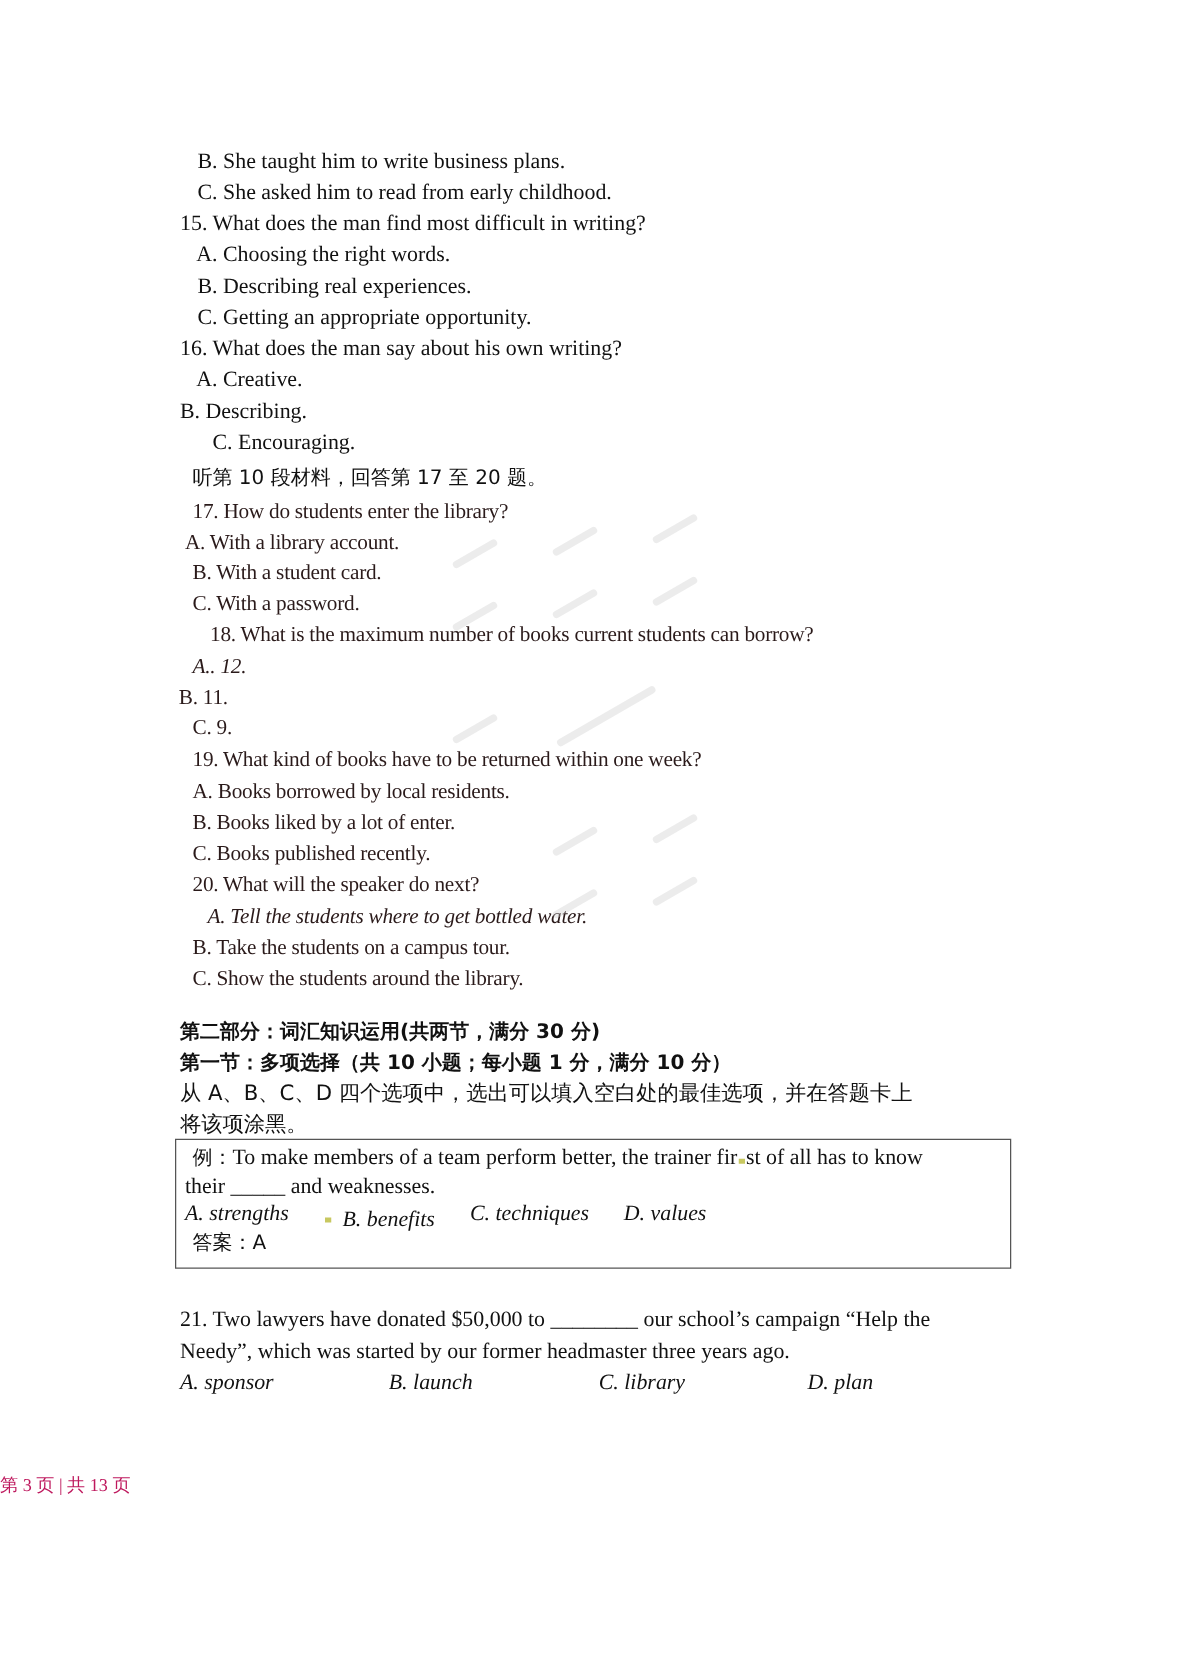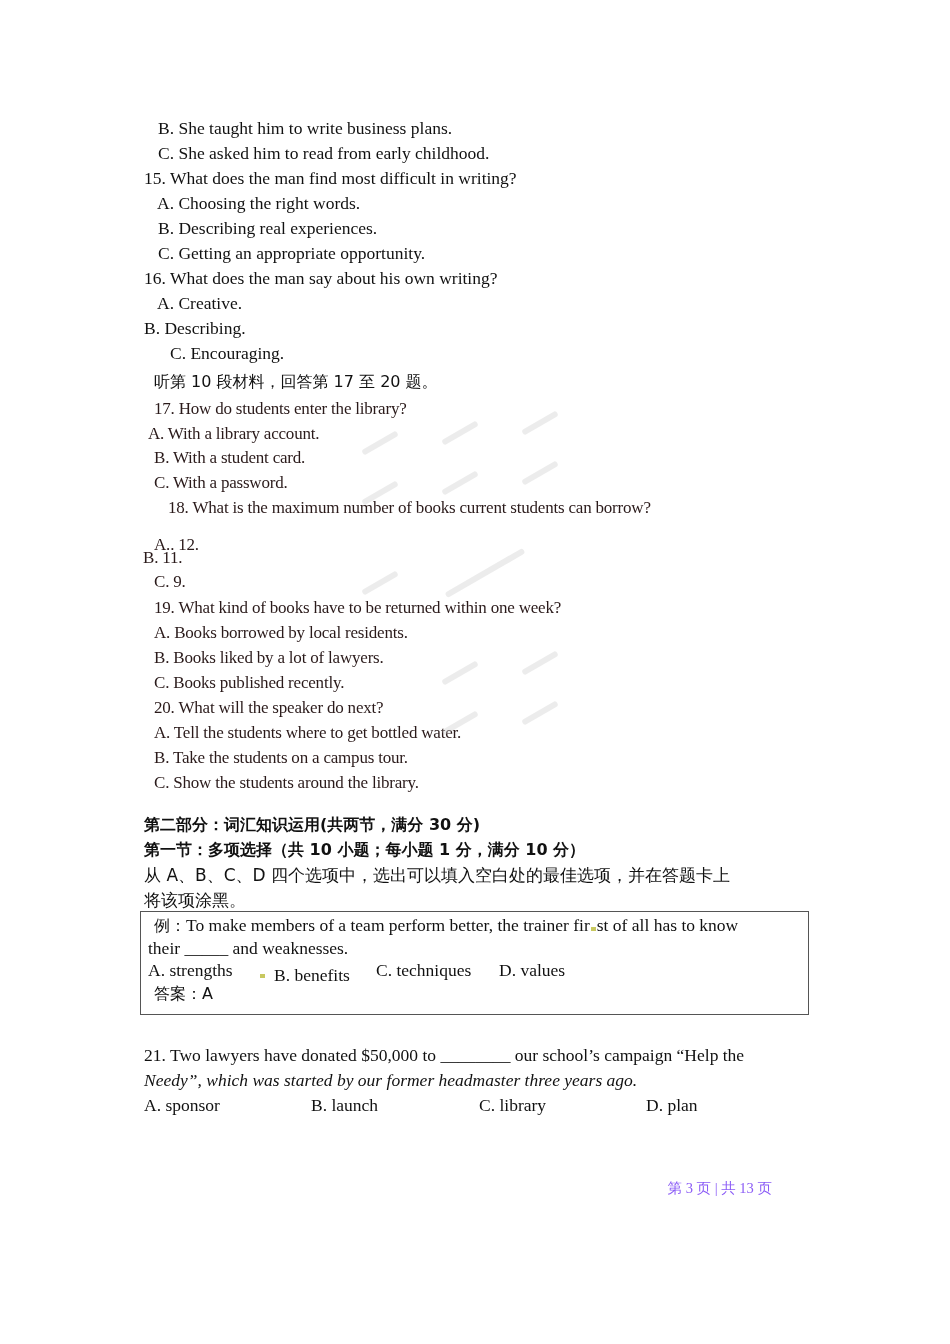--- a/index.html
+++ b/index.html
@@ -5,22 +5,22 @@
   html, body { margin:0; padding:0; background:#ffffff; }
   body { width:950px; height:1344px; position:relative; overflow:hidden;
          font-family:"Liberation Serif", "DejaVu Serif", serif; color:#111; }
   .line { position:absolute; font-size:17.5px; line-height:22px; white-space:nowrap; }
   .scan { font-family:"Liberation Serif", serif; color:#2a1a1a; font-size:17px; letter-spacing:-0.2px; }
   .cn { font-family:"DejaVu Sans", sans-serif; font-size:16px; }
   .bold { font-weight:bold; }
   .box { position:absolute; left:140px; top:911px; width:669px; height:104px;
          border:1px solid #555; box-sizing:border-box; }
   .mark { display:inline-block; width:5px; height:4px; background:#c8c860; vertical-align:baseline; margin:0 1px; }
-  .opt { position:absolute; font-size:17.5px; line-height:22px; white-space:nowrap; }
-  .footer { position:absolute; left:0; width:772px; top:1179px; text-align:right; font-size:14.5px; color:#8b5cf6; }
+  .opt { position:absolute; font-size:17.5px; line-height:22px; white-space:nowrap;font-style:italic; }
+  .footer { position:absolute; left:0; width:772px; top:1179px; text-align:left; font-size:14.5px; color:#be185d; }
   .wm { position:absolute; width:40px; height:6px; background:rgba(200,200,200,0.35);
         transform:rotate(-30deg); border-radius:3px; }
 </style>
 </head>
 <body>
 
 <div class="line" style="left:158px; top:117px;">B. She taught him to write business plans.</div>
 <div class="line" style="left:158px; top:142px;">C. She asked him to read from early childhood.</div>
 
 <div class="line" style="left:144px; top:167px;">15. What does the man find most difficult in writing?</div>
@@ -34,31 +34,31 @@
 <div class="line" style="left:158px; top:342px;margin-left:12px;">C. Encouraging.</div>
 
 <div class="line cn" style="left:154px; top:371px;">听第 10 段材料，回答第 17 至 20 题。</div>
 
 <div class="line scan" style="left:154px; top:398px;">17. How do students enter the library?</div>
 <div class="line scan" style="left:148px; top:423px;">A. With a library account.</div>
 <div class="line scan" style="left:154px; top:447px;">B. With a student card.</div>
 <div class="line scan" style="left:154px; top:472px;">C. With a password.</div>
 
 <div class="line scan" style="left:168px; top:497px;">18. What is the maximum  number of books current students can borrow?</div>
-<div class="line scan" style="left:154px; top:534px;">A..  12.</div>
+<div class="line scan" style="left:154px; top:522px;font-style:italic;">A..  12.</div>
 <div class="line scan" style="left:143px; top:547px;">B. 11.</div>
 <div class="line scan" style="left:154px; top:571px;">C. 9.</div>
 
 <div class="line scan" style="left:154px; top:597px;">19. What kind of books have to be returned within one week?</div>
 <div class="line scan" style="left:154px; top:622px;">A. Books borrowed by local residents.</div>
-<div class="line scan" style="left:154px; top:647px;">B. Books liked by a lot of lawyers.</div>
+<div class="line scan" style="left:154px; top:647px;">B. Books liked by a lot of enter.</div>
 <div class="line scan" style="left:154px; top:672px;">C. Books published recently.</div>
 
 <div class="line scan" style="left:154px; top:697px;">20. What will the speaker do next?</div>
-<div class="line scan" style="left:154px; top:722px;">A. Tell the students where to get bottled water.</div>
+<div class="line scan" style="left:166px; top:722px;font-style:italic;">A. Tell the students where to get bottled water.</div>
 <div class="line scan" style="left:154px; top:747px;">B. Take the students on a campus tour.</div>
 <div class="line scan" style="left:154px; top:772px;">C. Show the students around the library.</div>
 
 <div class="wm" style="left:360px; top:440px;"></div>
 <div class="wm" style="left:440px; top:430px;"></div>
 <div class="wm" style="left:520px; top:420px;"></div>
 <div class="wm" style="left:360px; top:490px;"></div>
 <div class="wm" style="left:440px; top:480px;"></div>
 <div class="wm" style="left:520px; top:470px;"></div>
 <div class="wm" style="left:360px; top:580px;"></div>
@@ -79,19 +79,19 @@
 </div>
 <div class="line" style="left:148px; top:937px;">their _____ and weaknesses.</div>
 <div class="opt" style="left:148px; top:959px;">A. strengths</div>
 <span class="mark" style="position:absolute; left:259px; top:974px;"></span>
 <div class="opt" style="left:274px; top:964px;">B. benefits</div>
 <div class="opt" style="left:376px; top:959px;">C. techniques</div>
 <div class="opt" style="left:499px; top:959px;">D. values</div>
 <div class="line cn" style="left:154px; top:983px;">答案：A</div>
 
 <div class="line" style="left:144px; top:1044px;">21. Two lawyers have donated $50,000 to ________ our school’s campaign “Help the</div>
-<div class="line" style="left:144px; top:1069px;font-style:italic;">Needy”, which was started by our former headmaster three years ago.</div>
+<div class="line" style="left:144px; top:1069px;">Needy”, which was started by our former headmaster three years ago.</div>
 <div class="opt" style="left:144px; top:1094px;">A. sponsor</div>
 <div class="opt" style="left:311px; top:1094px;">B. launch</div>
 <div class="opt" style="left:479px; top:1094px;">C. library</div>
 <div class="opt" style="left:646px; top:1094px;">D. plan</div>
 
 <div class="footer">第 3 页 | 共 13 页</div>
 
 </body></html>

